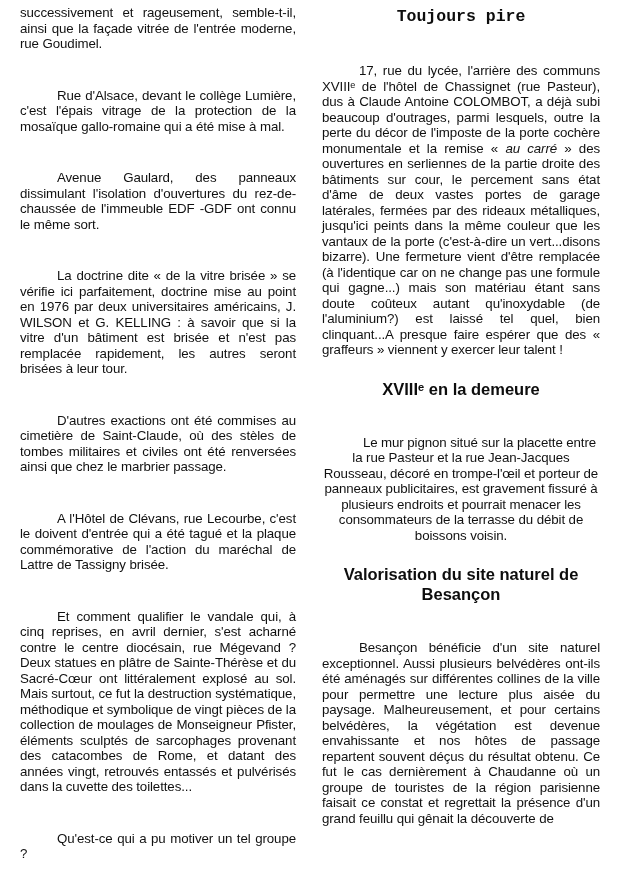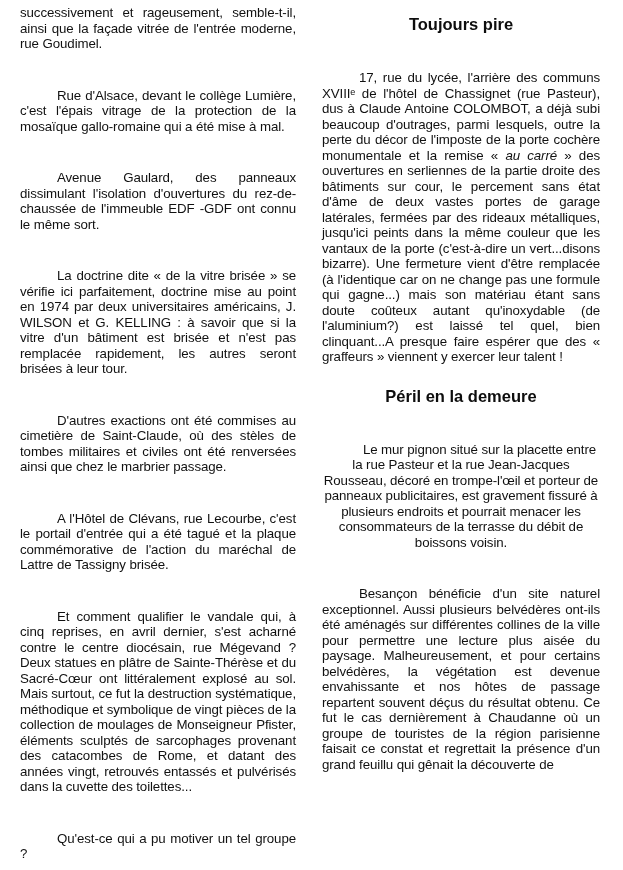--- a/index.html
+++ b/index.html
@@ -22,41 +22,41 @@
     letter-spacing:-0.1px;
     text-align:justify;
   }
   p.body.indent{text-indent:37px;margin-top:36px;}
   p.body.align-left{text-align:center;}
   h2.section-heading{
     margin:21px 0 13px;
     font-size:16.5px;line-height:20px;
     font-weight:bold;text-align:center;color:#0d0d0d;
   }
-  h2.section-heading.first{margin:9px 0 10px;}
+  h2.section-heading.first{margin:2px 0 10px;font-family:Liberation Mono, monospace;}
   em{font-style:italic;}
   figure.photo{
     margin:15px 0 0 24px;
     width:227px;height:169px;
     line-height:0;
   }
 </style>
 </head>
 <body>
 
 <div class="page">
 
   <div class="col-left">
     <div id="left-text">
         <p class="body">successivement et rageusement, semble-t-il, ainsi que la façade vitrée de l'entrée moderne, rue Goudimel.</p>
         <p class="body indent">Rue d'Alsace, devant le collège Lumière, c'est l'épais vitrage de la protection de la mosaïque gallo-romaine qui a été mise à mal.</p>
         <p class="body indent">Avenue Gaulard, des panneaux dissimulant l'isolation d'ouvertures du rez-de-chaussée de l'immeuble EDF -GDF ont connu le même sort.</p>
-        <p class="body indent">La doctrine dite « de la vitre brisée » se vérifie ici parfaitement, doctrine mise au point en 1974 par deux universitaires américains, J. WILSON et G. KELLING : à savoir que si la vitre d'un bâtiment est brisée et n'est pas remplacée rapidement, les autres seront brisées à leur tour.</p>
+        <p class="body indent">La doctrine dite « de la vitre brisée » se vérifie ici parfaitement, doctrine mise au point en 1976 par deux universitaires américains, J. WILSON et G. KELLING : à savoir que si la vitre d'un bâtiment est brisée et n'est pas remplacée rapidement, les autres seront brisées à leur tour.</p>
         <p class="body indent">D'autres exactions ont été commises au cimetière de Saint-Claude, où des stèles de tombes militaires et civiles ont été renversées ainsi que chez le marbrier passage.</p>
-        <p class="body indent">A l'Hôtel de Clévans, rue Lecourbe, c'est le portail d'entrée qui a été tagué et la plaque commémorative de l'action du maréchal de Lattre de Tassigny brisée.</p>
+        <p class="body indent">A l'Hôtel de Clévans, rue Lecourbe, c'est le doivent d'entrée qui a été tagué et la plaque commémorative de l'action du maréchal de Lattre de Tassigny brisée.</p>
         <p class="body indent">Et comment qualifier le vandale qui, à cinq reprises, en avril dernier, s'est acharné contre le centre diocésain, rue Mégevand ? Deux statues en plâtre de Sainte-Thérèse et du Sacré-Cœur ont  littéralement explosé au sol. Mais surtout, ce fut la destruction systématique, méthodique et symbolique de vingt pièces de la collection de moulages de Monseigneur Pfister, éléments sculptés de sarcophages provenant des catacombes de Rome, et datant des années vingt, retrouvés entassés et pulvérisés dans la cuvette des toilettes...</p>
         <p class="body indent">Qu'est-ce qui a pu motiver un tel groupe ?</p>
       </div>
 
     <figure class="photo">
       <svg width="227" height="169" viewBox="0 0 227 169" role="img">
         <defs>
           <clipPath id="photoClip">
               <rect x="0" y="0" width="227" height="169"></rect>
             </clipPath>
@@ -193,18 +193,19 @@
           <path d="M0,154 L6,169 L0,169 Z" fill="#e9a72c"></path>
           <rect x="0" y="0" width="2.5" height="62" fill="#8a8270" opacity="0.55"></rect>
         </g>
       </svg>
     </figure>
   </div>
 
   <div class="col-right" id="right-col">
       <h2 class="section-heading first">Toujours pire</h2>
       <p class="body indent"><span>17, rue du lycée, l'arrière des communs XVIIIᵉ de l'hôtel de Chassignet (rue Pasteur), dus à Claude Antoine COLOMBOT, a déjà subi beaucoup d'outrages, parmi lesquels, outre la perte du décor de l'imposte de la porte cochère monumentale et la remise « </span><em>au carré</em><span> » des ouvertures en serliennes de la partie droite des bâtiments sur cour, le percement sans état d'âme de deux vastes portes de garage latérales, fermées par des rideaux métalliques, jusqu'ici peints dans la même couleur que les vantaux de la porte (c'est-à-dire un vert...disons bizarre).  Une fermeture vient d'être remplacée (à l'identique car on ne change pas une formule qui gagne...) mais son matériau étant sans doute coûteux autant qu'inoxydable (de l'aluminium?) est laissé tel quel, bien clinquant...A presque faire espérer que des « graffeurs » viennent y exercer leur talent !</span></p>
-      <h2 class="section-heading">Péril en la demeure</h2>
+      <h2 class="section-heading">XVIIIᵉ en la demeure</h2>
       <p class="body indent align-left">Le mur pignon situé sur la placette entre la rue Pasteur et la rue Jean-Jacques Rousseau, décoré en trompe-l'œil et porteur de panneaux publicitaires, est gravement fissuré à plusieurs endroits et pourrait menacer les consommateurs de la terrasse du débit de boissons voisin.</p>
+      <h2 class="section-heading">Valorisation du site naturel de Besançon</h2>
       <p class="body indent">Besançon bénéficie d'un site naturel exceptionnel. Aussi plusieurs belvédères ont-ils été aménagés sur différentes collines de la ville pour permettre une lecture plus aisée du paysage. Malheureusement, et pour certains belvédères, la végétation est devenue envahissante et nos hôtes de passage repartent souvent déçus du résultat obtenu. Ce fut le cas dernièrement à Chaudanne où un groupe de touristes de la région parisienne faisait ce constat et regrettait la présence d'un grand feuillu qui gênait la découverte de</p>
     </div>
 
 </div>
 
 </body></html>

